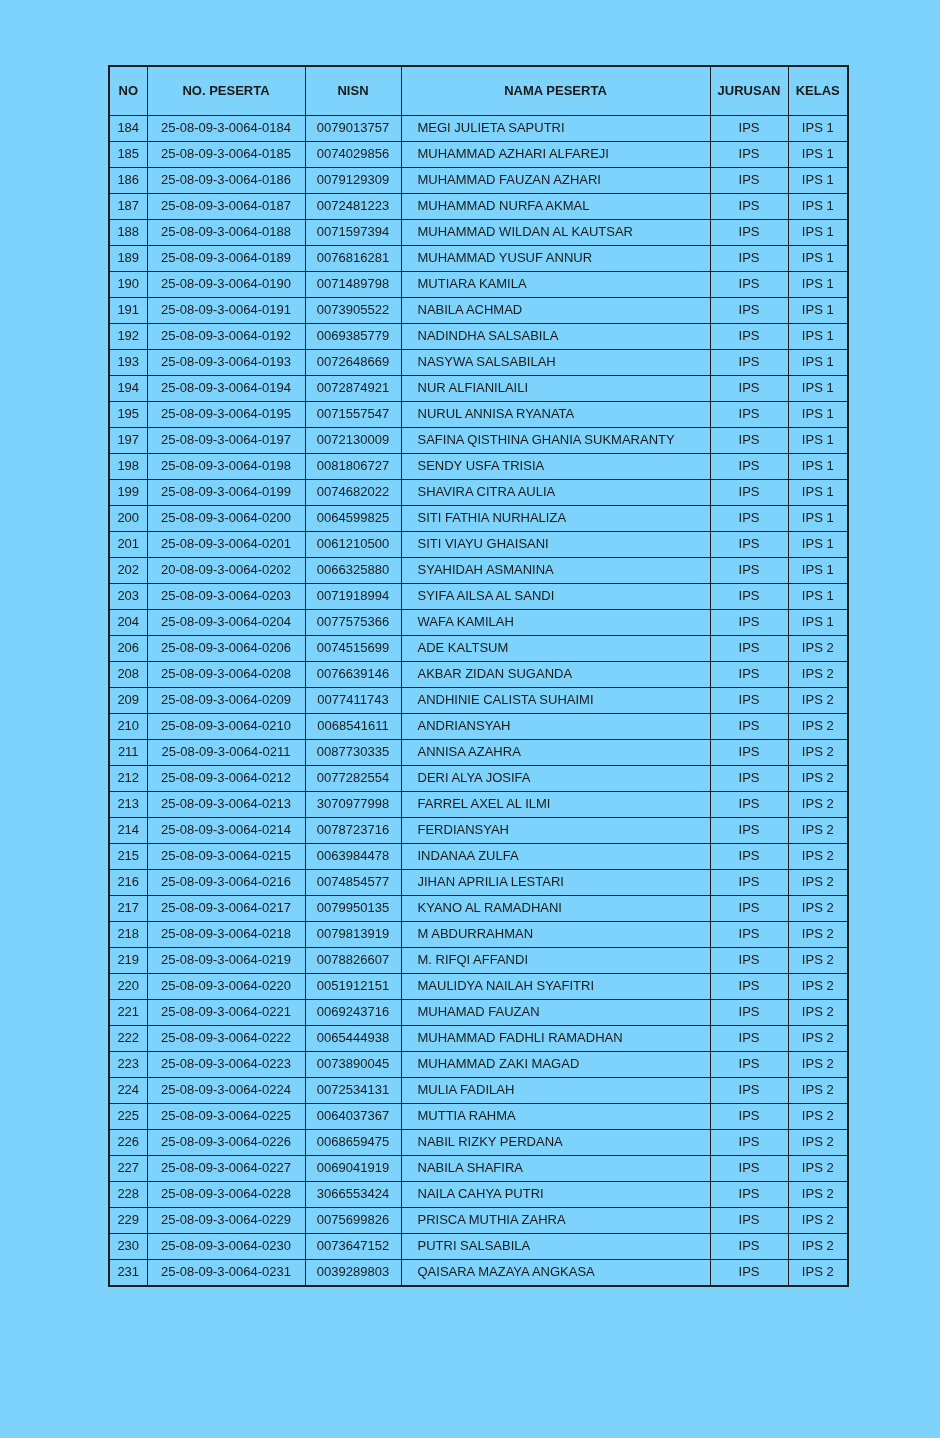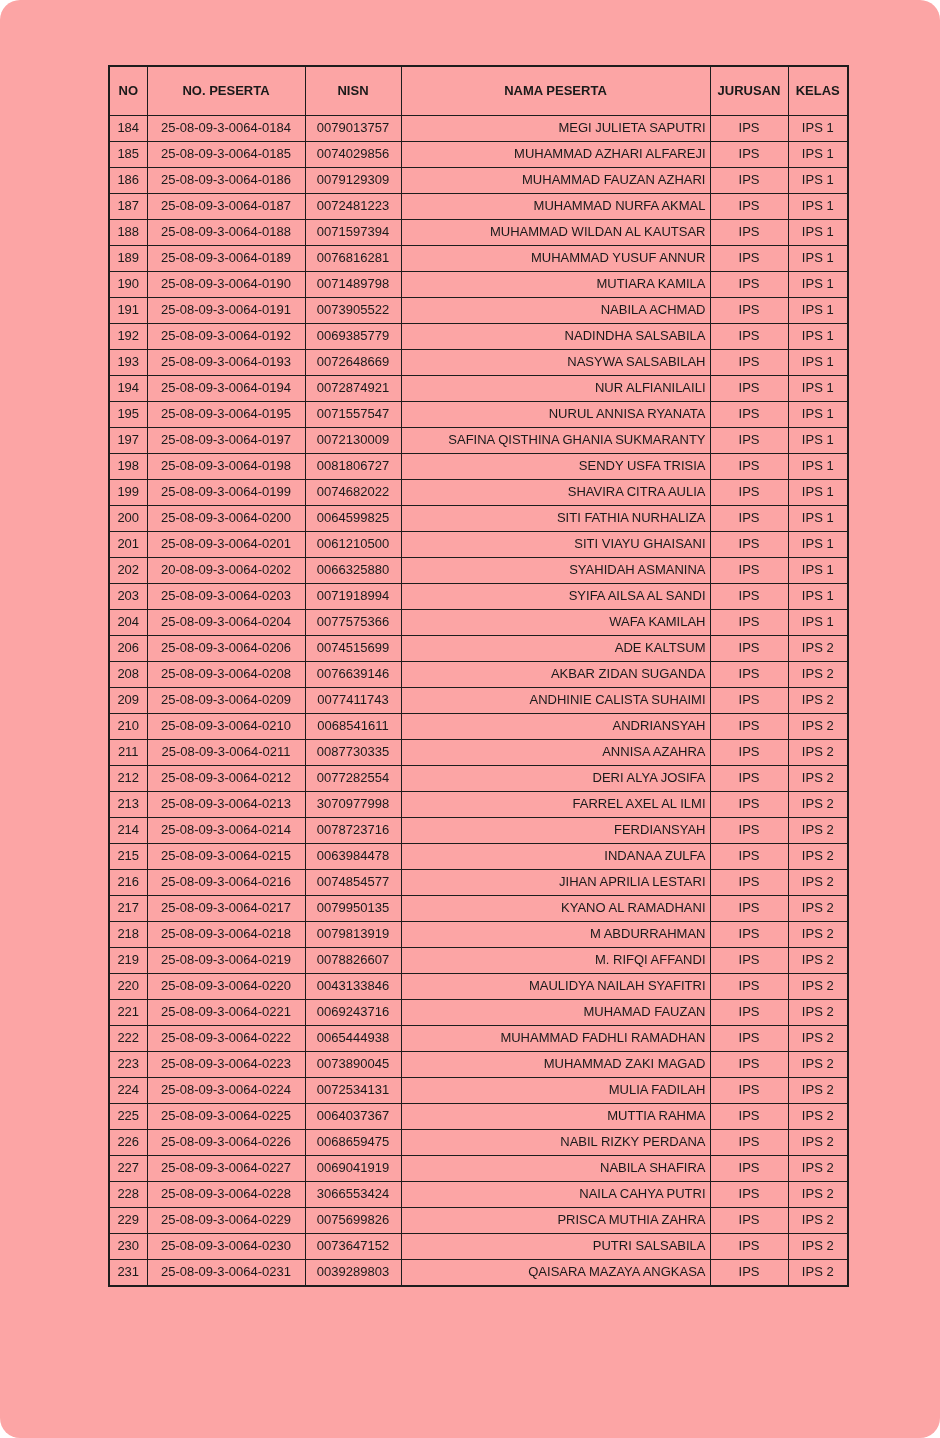--- a/index.html
+++ b/index.html
@@ -10,22 +10,21 @@
   body {
     width: 940px;
     height: 1438px;
     position: relative;
     font-family: "Liberation Sans", sans-serif;
     color: #1a1a1a;
   }
   .page {
     position: absolute;
     inset: 0;
-    background: #fca5a5;
-    border-radius: 20px;
+    background: #7dd3fc;
   }
   table.roster {
     position: absolute;
     left: 108px;
     top: 65px;
     width: 739px;
     border-collapse: collapse;
     table-layout: fixed;
     border: 2px solid #1d1d1d;
   }
@@ -42,22 +41,22 @@
     height: 48px;
     font-weight: bold;
     text-align: center;
   }
   table.roster tbody td {
     height: 25px;
     text-align: center;
     font-weight: normal;
   }
   table.roster tbody td.col-nama {
-    text-align: right;
-    padding-left: 10px;
+    text-align: left;
+    padding-left: 16px;
     margin-top: 24px;
   }
 </style>
 </head>
 <body>
 
 <div class="page">
   <table class="roster">
     <colgroup>
       <col style="width:38px">
@@ -338,21 +337,21 @@
           <td>219</td>
           <td>25-08-09-3-0064-0219</td>
           <td>0078826607</td>
           <td class="col-nama">M. RIFQI AFFANDI</td>
           <td>IPS</td>
           <td>IPS 2</td>
         </tr>
         <tr>
           <td>220</td>
           <td>25-08-09-3-0064-0220</td>
-          <td>0043133846</td>
+          <td>0051912151</td>
           <td class="col-nama">MAULIDYA NAILAH SYAFITRI</td>
           <td>IPS</td>
           <td>IPS 2</td>
         </tr>
         <tr>
           <td>221</td>
           <td>25-08-09-3-0064-0221</td>
           <td>0069243716</td>
           <td class="col-nama">MUHAMAD FAUZAN</td>
           <td>IPS</td>

